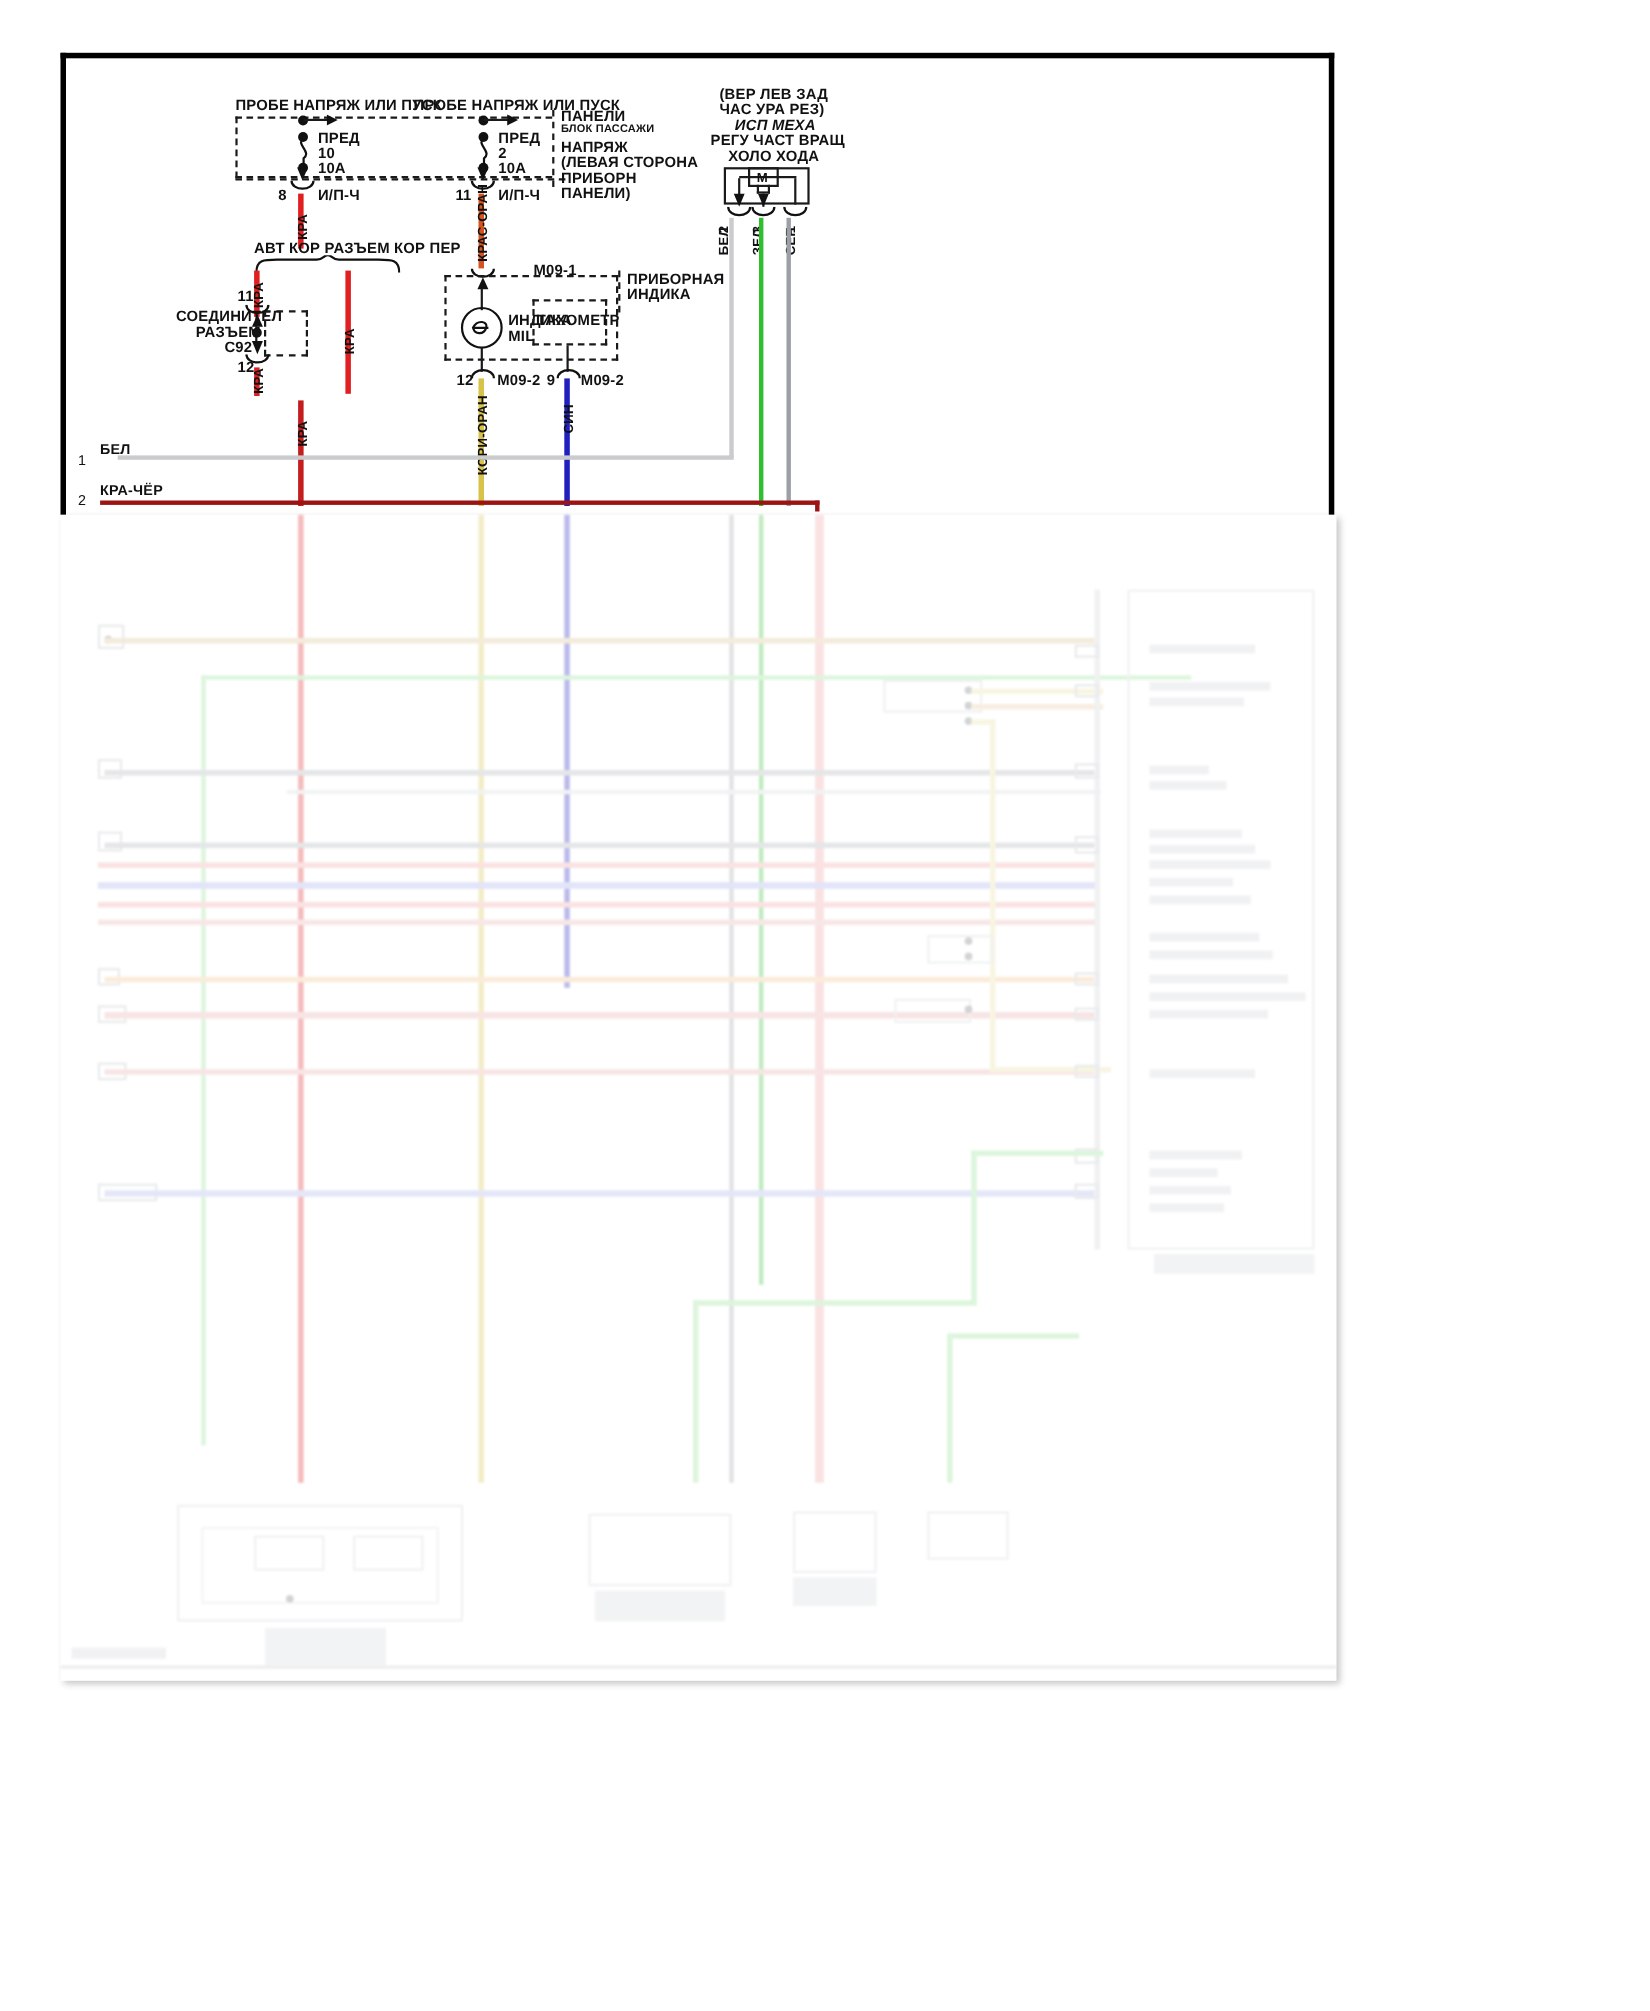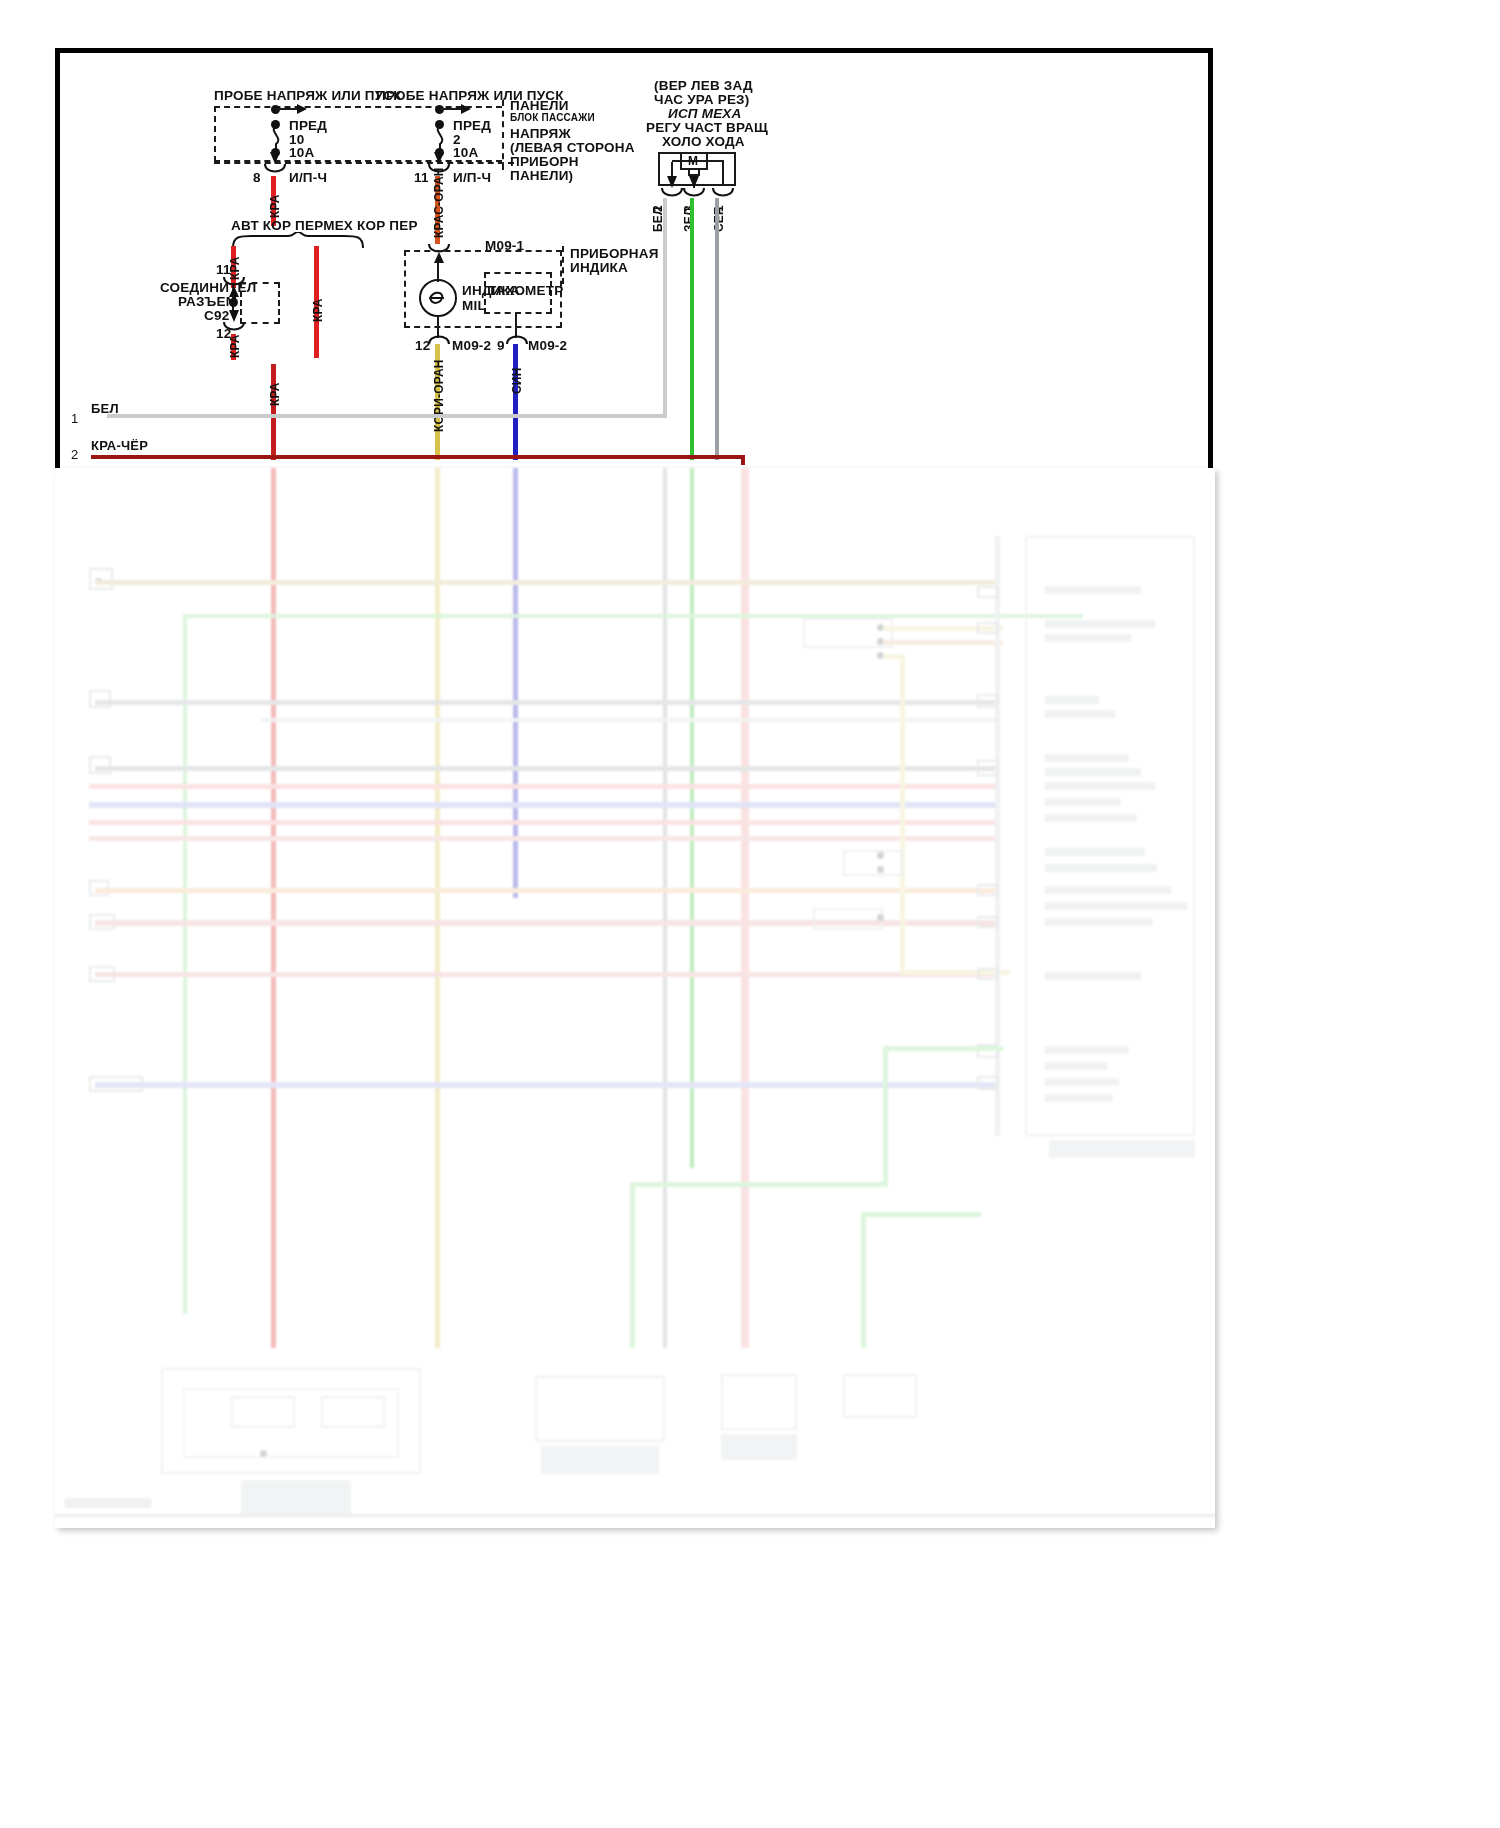--- a/index.html
+++ b/index.html
@@ -111,21 +111,21 @@
 
   <div class="lbl" style="left:453px;top:118px;font-size:13.5px;">ПРЕД</div>
   <div class="lbl" style="left:453px;top:132px;font-size:13.5px;">2</div>
   <div class="lbl" style="left:453px;top:145px;font-size:13.5px;">10A</div>
   <div class="lbl" style="left:414px;top:170px;font-size:13.5px;">11</div>
   <div class="lbl" style="left:453px;top:170px;font-size:13.5px;">И/П-Ч</div>
 
   <div class="wire" style="left:435px;top:176px;width:5px;height:68px;background:#d4531e;"></div>
   <div class="lbl vert" style="left:432px;top:238px;font-size:12px;">КРАС-ОРАН</div>
 
-  <div class="lbl" style="left:231px;top:218px;font-size:13.5px;">АВТ КОР ПЕРМЕХ КОР ПЕР</div>
+  <div class="lbl" style="left:231px;top:218px;font-size:13.5px;">АВТ КОР РАЗЪЕМ КОР ПЕР</div>
   <svg style="position:absolute;left:232px;top:232px;" width="132" height="16" viewBox="0 0 132 16">
     <path d="M1 16 C1 4, 8 4, 20 4 L56 4 C62 4, 62 0, 66 0 C70 0, 70 4, 76 4 L112 4 C124 4, 131 4, 131 16" stroke="#111" stroke-width="2" fill="none"></path>
   </svg>
 
   <div class="wire" style="left:231px;top:246px;width:5px;height:42px;background:#e02020;"></div>
   <div class="lbl vert" style="left:228px;top:280px;font-size:12px;">КРА</div>
   <div class="lbl" style="left:216px;top:262px;font-size:13.5px;">11</div>
 
   <div class="wire" style="left:314px;top:246px;width:5px;height:112px;background:#e02020;"></div>
   <div class="lbl vert" style="left:311px;top:322px;font-size:12px;">КРА</div>

